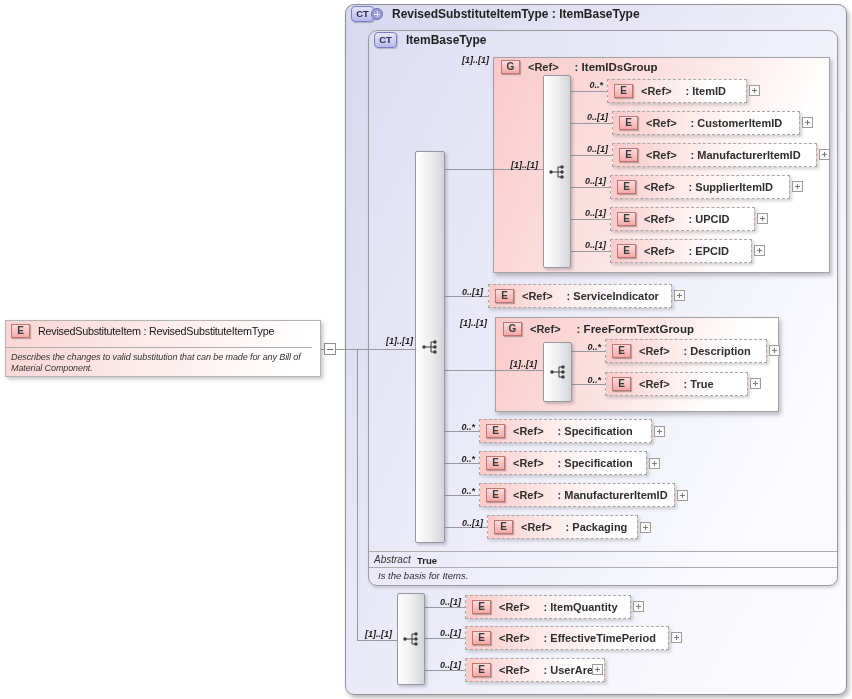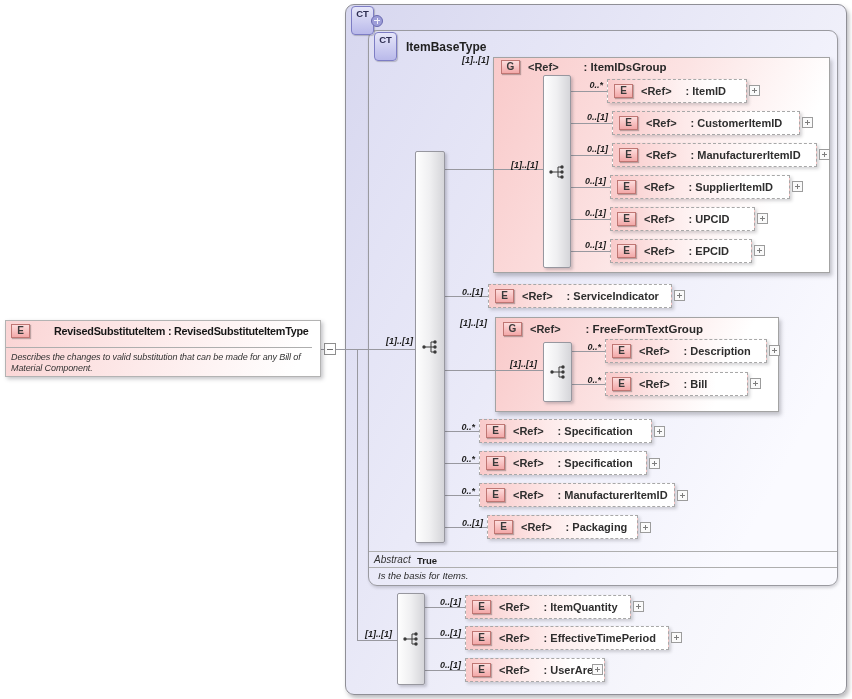--- a/index.html
+++ b/index.html
@@ -31,35 +31,35 @@
   .bar{position:absolute;border:1px solid #97979f;border-radius:2px;box-sizing:border-box;
        background:linear-gradient(to right,#fefefe,#efeff1 50%,#d5d5d9);
        box-shadow:2px 2px 3px rgba(60,60,70,.25);
        display:flex;align-items:center;justify-content:center;}
   
   .badge{flex:none;text-align:center;box-sizing:border-box;display:inline-block;}
   .badge-e{width:19px;height:14px;border:1px solid #bf7673;color:#3a3a3a;
            background:linear-gradient(#fddddd,#f3a8a8);
            font-size:10px;font-weight:bold;line-height:12px;
            box-shadow:1px 1px 1px rgba(0,0,0,.25);}
-  .badge-ct{width:23px;height:29px;border:1px solid #7d7dc4;border-radius:4px;color:#2c2c50;
+  .badge-ct{width:23px;height:16px;border:1px solid #7d7dc4;border-radius:4px;color:#2c2c50;
             background:linear-gradient(#e6e6f9,#b9b9ea);
             font-size:9.5px;font-weight:bold;line-height:13px;
             box-shadow:1px 1px 1px rgba(0,0,0,.2);}
   .plus-circle{width:12px;height:12px;border-radius:50%;border:1px solid #6a6ab0;box-sizing:border-box;
                background:#9d9dd8;position:relative;margin-left:-3px;flex:none;}
   .plus-circle::before{content:"";position:absolute;left:2px;right:2px;top:4.5px;height:1px;background:#f0f0fa;}
   .plus-circle::after{content:"";position:absolute;top:2px;bottom:2px;left:4.5px;width:1px;background:#f0f0fa;}
   
   .ref{font-size:11px;font-weight:bold;color:#2e2e2e;margin-left:8px;white-space:pre;}
   .ename{font-size:11px;font-weight:bold;color:#2e2e2e;margin-left:14px;white-space:pre;}
-  .gname{font-size:11.5px;font-weight:bold;color:#282828;margin-left:25px;white-space:pre;}
+  .gname{font-size:11.5px;font-weight:bold;color:#282828;margin-left:16px;white-space:pre;}
   .hdr{position:absolute;display:flex;align-items:center;}
   .hdr .title{font-size:12px;font-weight:bold;color:#1f1f1f;margin-left:9px;white-space:pre;}
-  .ltitle{font-size:10.8px;font-weight:bold;letter-spacing:-.25px;color:#161616;margin-left:24px;white-space:nowrap;}
+  .ltitle{font-size:10.8px;font-weight:normal;letter-spacing:-.25px;color:#161616;margin-left:8px;white-space:nowrap;}
   .ldesc{position:absolute;font-size:9px;font-style:italic;color:#333;line-height:10.5px;letter-spacing:-.1px;}
   .card{position:absolute;font-size:9px;font-style:italic;font-weight:bold;color:#1c1c1c;
         text-align:right;white-space:nowrap;}
   .divider{position:absolute;height:1px;background:#aeaeae;}
   .abstract-label{position:absolute;font-size:10px;font-style:italic;color:#333;}
   .abstract-value{position:absolute;font-size:9.5px;font-weight:bold;color:#1d1d1d;}
   .footnote{position:absolute;font-size:9.5px;font-style:italic;color:#2b2b2b;}
   
   .plus{position:absolute;width:11px;height:11px;border:1px solid #9c9c9c;background:#fafafa;box-sizing:border-box;}
   .plus::before{content:"";position:absolute;left:2px;right:2px;top:4px;height:1px;background:#7d7d7d;}
@@ -170,20 +170,21 @@
   <div class="hdr" style="left:11px;top:324px">
     <span class="badge badge-e">E</span>
     <span class="ltitle">RevisedSubstituteItem : RevisedSubstituteItemType</span>
   </div>
   <div class="divider" style="left:6px;top:347px;width:306px"></div>
   <div class="ldesc" style="left:11px;top:352px;width:302px">Describes the changes to valid substitution that can be made for any Bill of Material Component.</div>
 
   <div class="hdr" style="left:351px;top:6px">
     <span class="badge badge-ct">CT</span>
     <span class="plus-circle"></span>
+    <span class="title">RevisedSubstituteItemType : ItemBaseType</span>
   </div>
   <div class="hdr" style="left:374px;top:32px">
     <span class="badge badge-ct">CT</span>
     <span class="title">ItemBaseType</span>
   </div>
 
   <div class="hdr" style="left:501px;top:60px">
     <span class="badge badge-e">G</span>
     <span class="ref">&lt;Ref&gt;</span>
     <span class="gname">: ItemIDsGroup</span>
@@ -254,21 +255,21 @@
     <span class="badge badge-e">E</span>
     <span class="ref">&lt;Ref&gt;</span>
     <span class="ename">: Description</span>
   </div>
   <div class="plus" style="left:769px;top:345px"></div>
   <span class="card" style="left:561px;top:342px;width:40px">0..*</span>
 
   <div class="elem" style="left:605px;top:372px;width:143px">
     <span class="badge badge-e">E</span>
     <span class="ref">&lt;Ref&gt;</span>
-    <span class="ename">: Bill</span>
+    <span class="ename">: True</span>
   </div>
   <div class="plus" style="left:750px;top:378px"></div>
   <span class="card" style="left:561px;top:375px;width:40px">0..*</span>
 
   <div class="elem" style="left:479px;top:419px;width:173px">
     <span class="badge badge-e">E</span>
     <span class="ref">&lt;Ref&gt;</span>
     <span class="ename">: Specification</span>
   </div>
   <div class="plus" style="left:654px;top:426px"></div>

